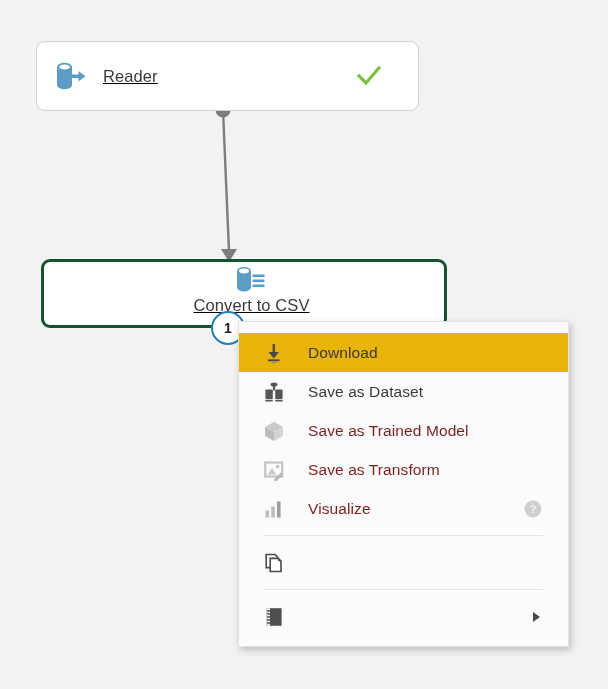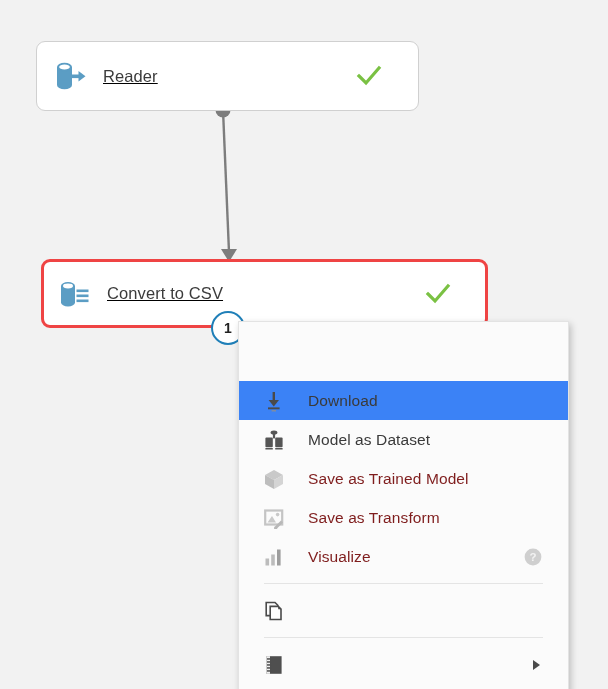--- a/index.html
+++ b/index.html
@@ -37,24 +37,25 @@
     top: 41px;
     width: 383px;
     height: 70px;
     border: 1px solid #d0d0d0;
     border-radius: 9px;
   }
 
   .node-convert {
     left: 41px;
     top: 259px;
-    width: 447px;
+    width: 406px;
     height: 69px;
-    border: 3px solid #ef4444;
+    border: 3px solid #14532d;
     border-radius: 9px;
+    flex-direction: column;
   }
 
   .node-icon {
     width: 34px;
     height: 34px;
     margin-left: 17px;
     flex: 0 0 auto;
     display: block;
   }
   .node-convert .node-icon { margin-left: 14px; }
@@ -124,22 +125,21 @@
   .menu-item {
     height: 39px;
     display: flex;
     align-items: center;
     box-sizing: border-box;
     padding: 0 0 0 24px;
     position: relative;
   }
 
   .menu-item.highlighted {
-    background: #3b82f6;
-    margin-top: 48px;
+    background: #eab308;
   }
 
   .menu-icon {
     width: 22px;
     height: 22px;
     flex: 0 0 auto;
     display: block;
   }
 
   .menu-text {
@@ -232,21 +232,21 @@
 
     <div class="menu-item">
       <svg class="menu-icon" viewBox="0 0 22 22" xmlns="http://www.w3.org/2000/svg">
         <ellipse cx="11" cy="3.6" rx="3.4" ry="2.1" fill="#555555"></ellipse>
         <rect x="9.9" y="4.8" width="2.2" height="4.6" fill="#555555"></rect>
         <rect x="2.4" y="8.6" width="7.4" height="9.6" rx="1" fill="#555555"></rect>
         <rect x="12.2" y="8.6" width="7.4" height="9.6" rx="1" fill="#555555"></rect>
         <rect x="2.4" y="19" width="7.4" height="1.5" fill="#555555"></rect>
         <rect x="12.2" y="19" width="7.4" height="1.5" fill="#555555"></rect>
       </svg>
-      <span class="menu-text">Model as Dataset</span>
+      <span class="menu-text">Save as Dataset</span>
     </div>
 
     <div class="menu-item disabled">
       <svg class="menu-icon" viewBox="0 0 22 22" xmlns="http://www.w3.org/2000/svg">
         <polygon points="11,2 20,7 11,12 2,7" fill="#c9c9c9"></polygon>
         <polygon points="2,7 11,12 11,21 2,16" fill="#bdbdbd"></polygon>
         <polygon points="20,7 11,12 11,21 20,16" fill="#d4d4d4"></polygon>
       </svg>
       <span class="menu-text">Save as Trained Model</span>
     </div>

